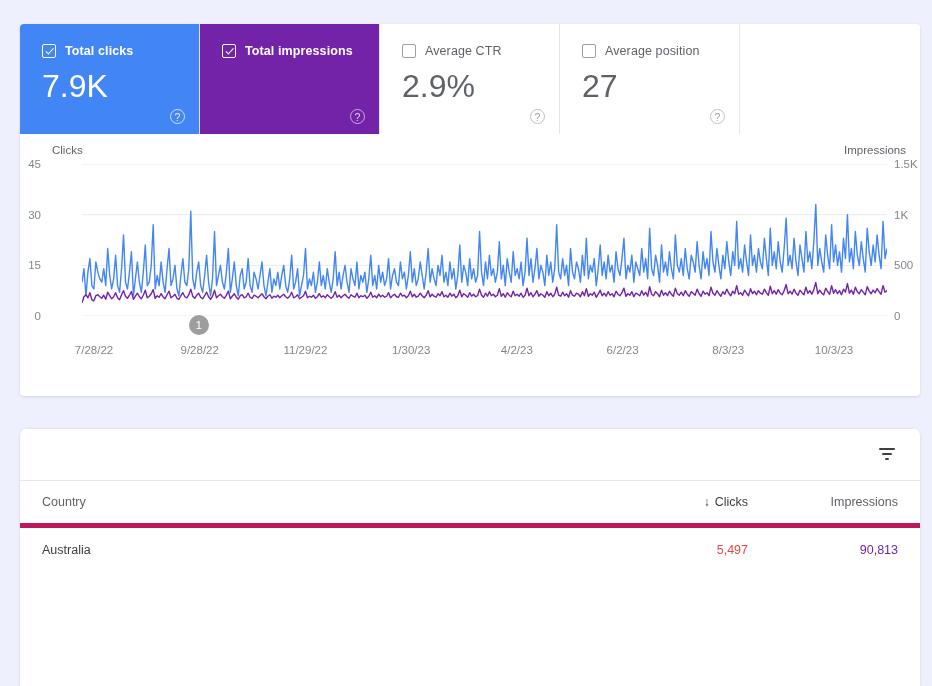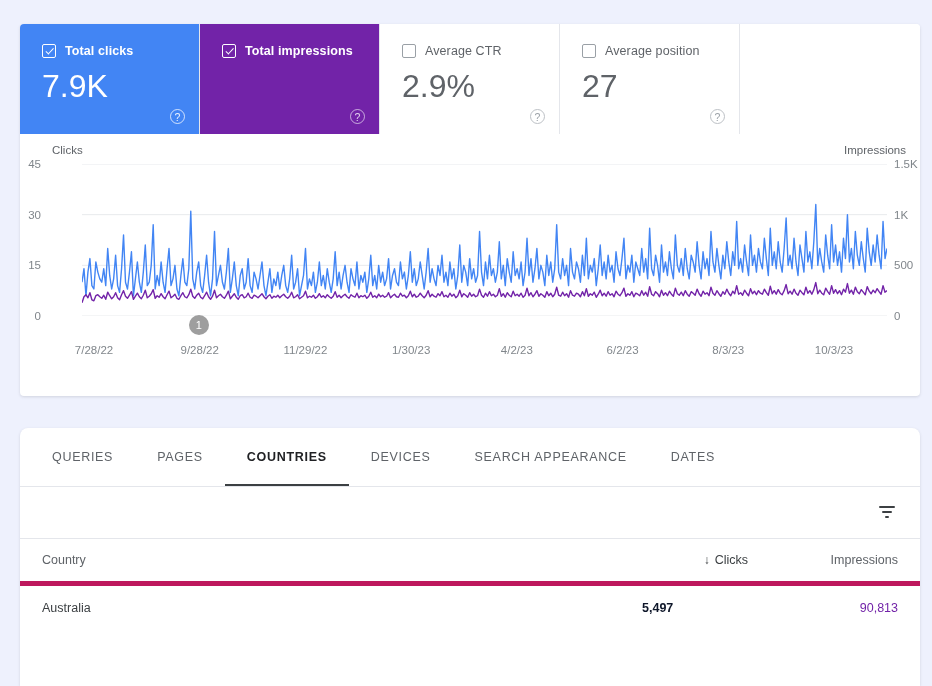--- a/index.html
+++ b/index.html
@@ -135,21 +135,21 @@
   th { height: 44px; color: #5f6368; padding: 0 22px; }
   th.c-clicks, th.c-impr { text-align: right; }
   th.c-clicks { color: #3c4043; }
   th.c-country { width: auto; }
   th.c-clicks  { width: 150px; }
   th.c-impr    { width: 150px; }
   .sort-arrow { margin-right: 5px; color: #3c4043; font-size: 12px; }
 
   tbody tr { border-top: 5px solid #be185d; cursor: pointer; }
   td { height: 48px; padding: 0 22px; color: #3c4043; }
-  td.v-clicks { color: #0f172a; font-weight: bold; }
+  td.v-clicks { text-align: right; color: #ef4444; }
   td.v-impr   { text-align: right; color: #7223a8; }
 </style>
 </head>
 <body>
 
 <div class="page">
 
   <div class="perf-card">
 
     <div class="metrics">
@@ -226,28 +226,20 @@
           <div class="xlabel" style="left: 708.286px;">8/3/23</div>
           <div class="xlabel" style="left: 814px;">10/3/23</div>
         </div>
       <div id="markers">
           <div class="marker" style="left: 178.725px;">1</div>
         </div>
     </div>
   </div>
 
   <div class="table-card">
-    <div class="tabs" id="tabs">
-        <div class="tab">QUERIES</div>
-        <div class="tab">PAGES</div>
-        <div class="tab active">COUNTRIES</div>
-        <div class="tab">DEVICES</div>
-        <div class="tab">SEARCH APPEARANCE</div>
-        <div class="tab">DATES</div>
-      </div>
     <div class="tabs-underline"></div>
 
     <div class="filter-bar">
       <div class="filter-icon">
         <i></i>
         <i></i>
         <i></i>
       </div>
     </div>
 

